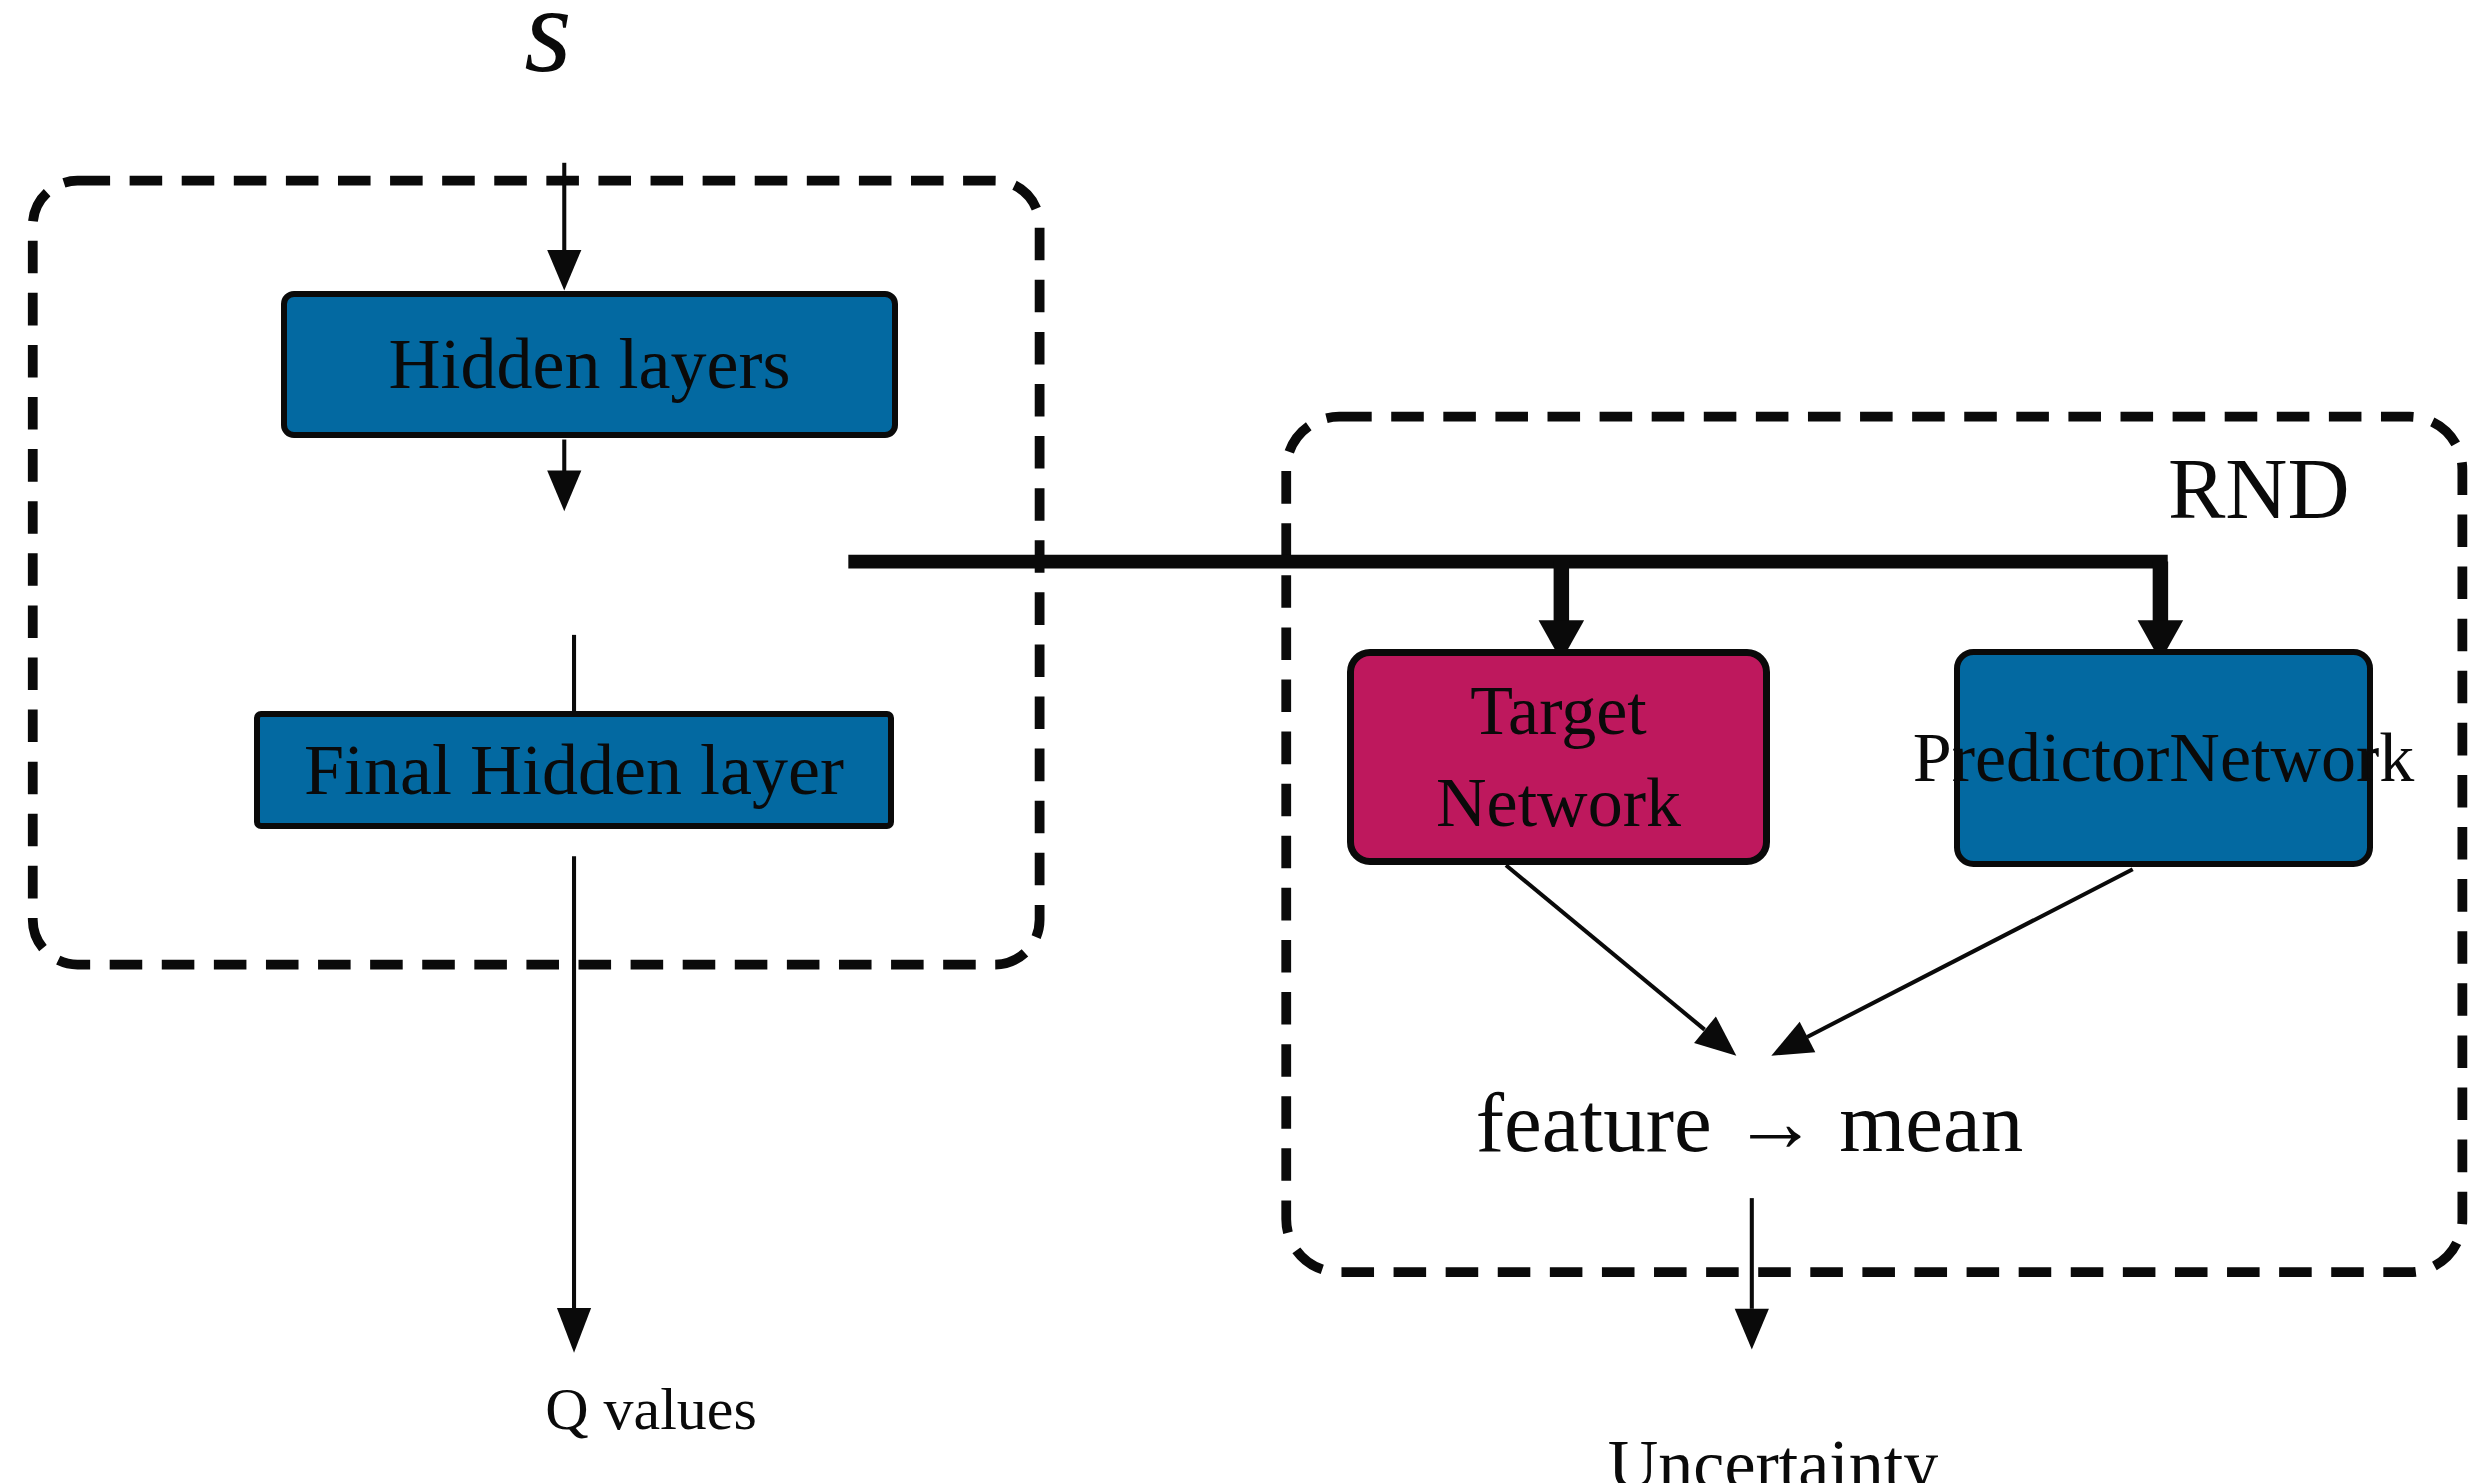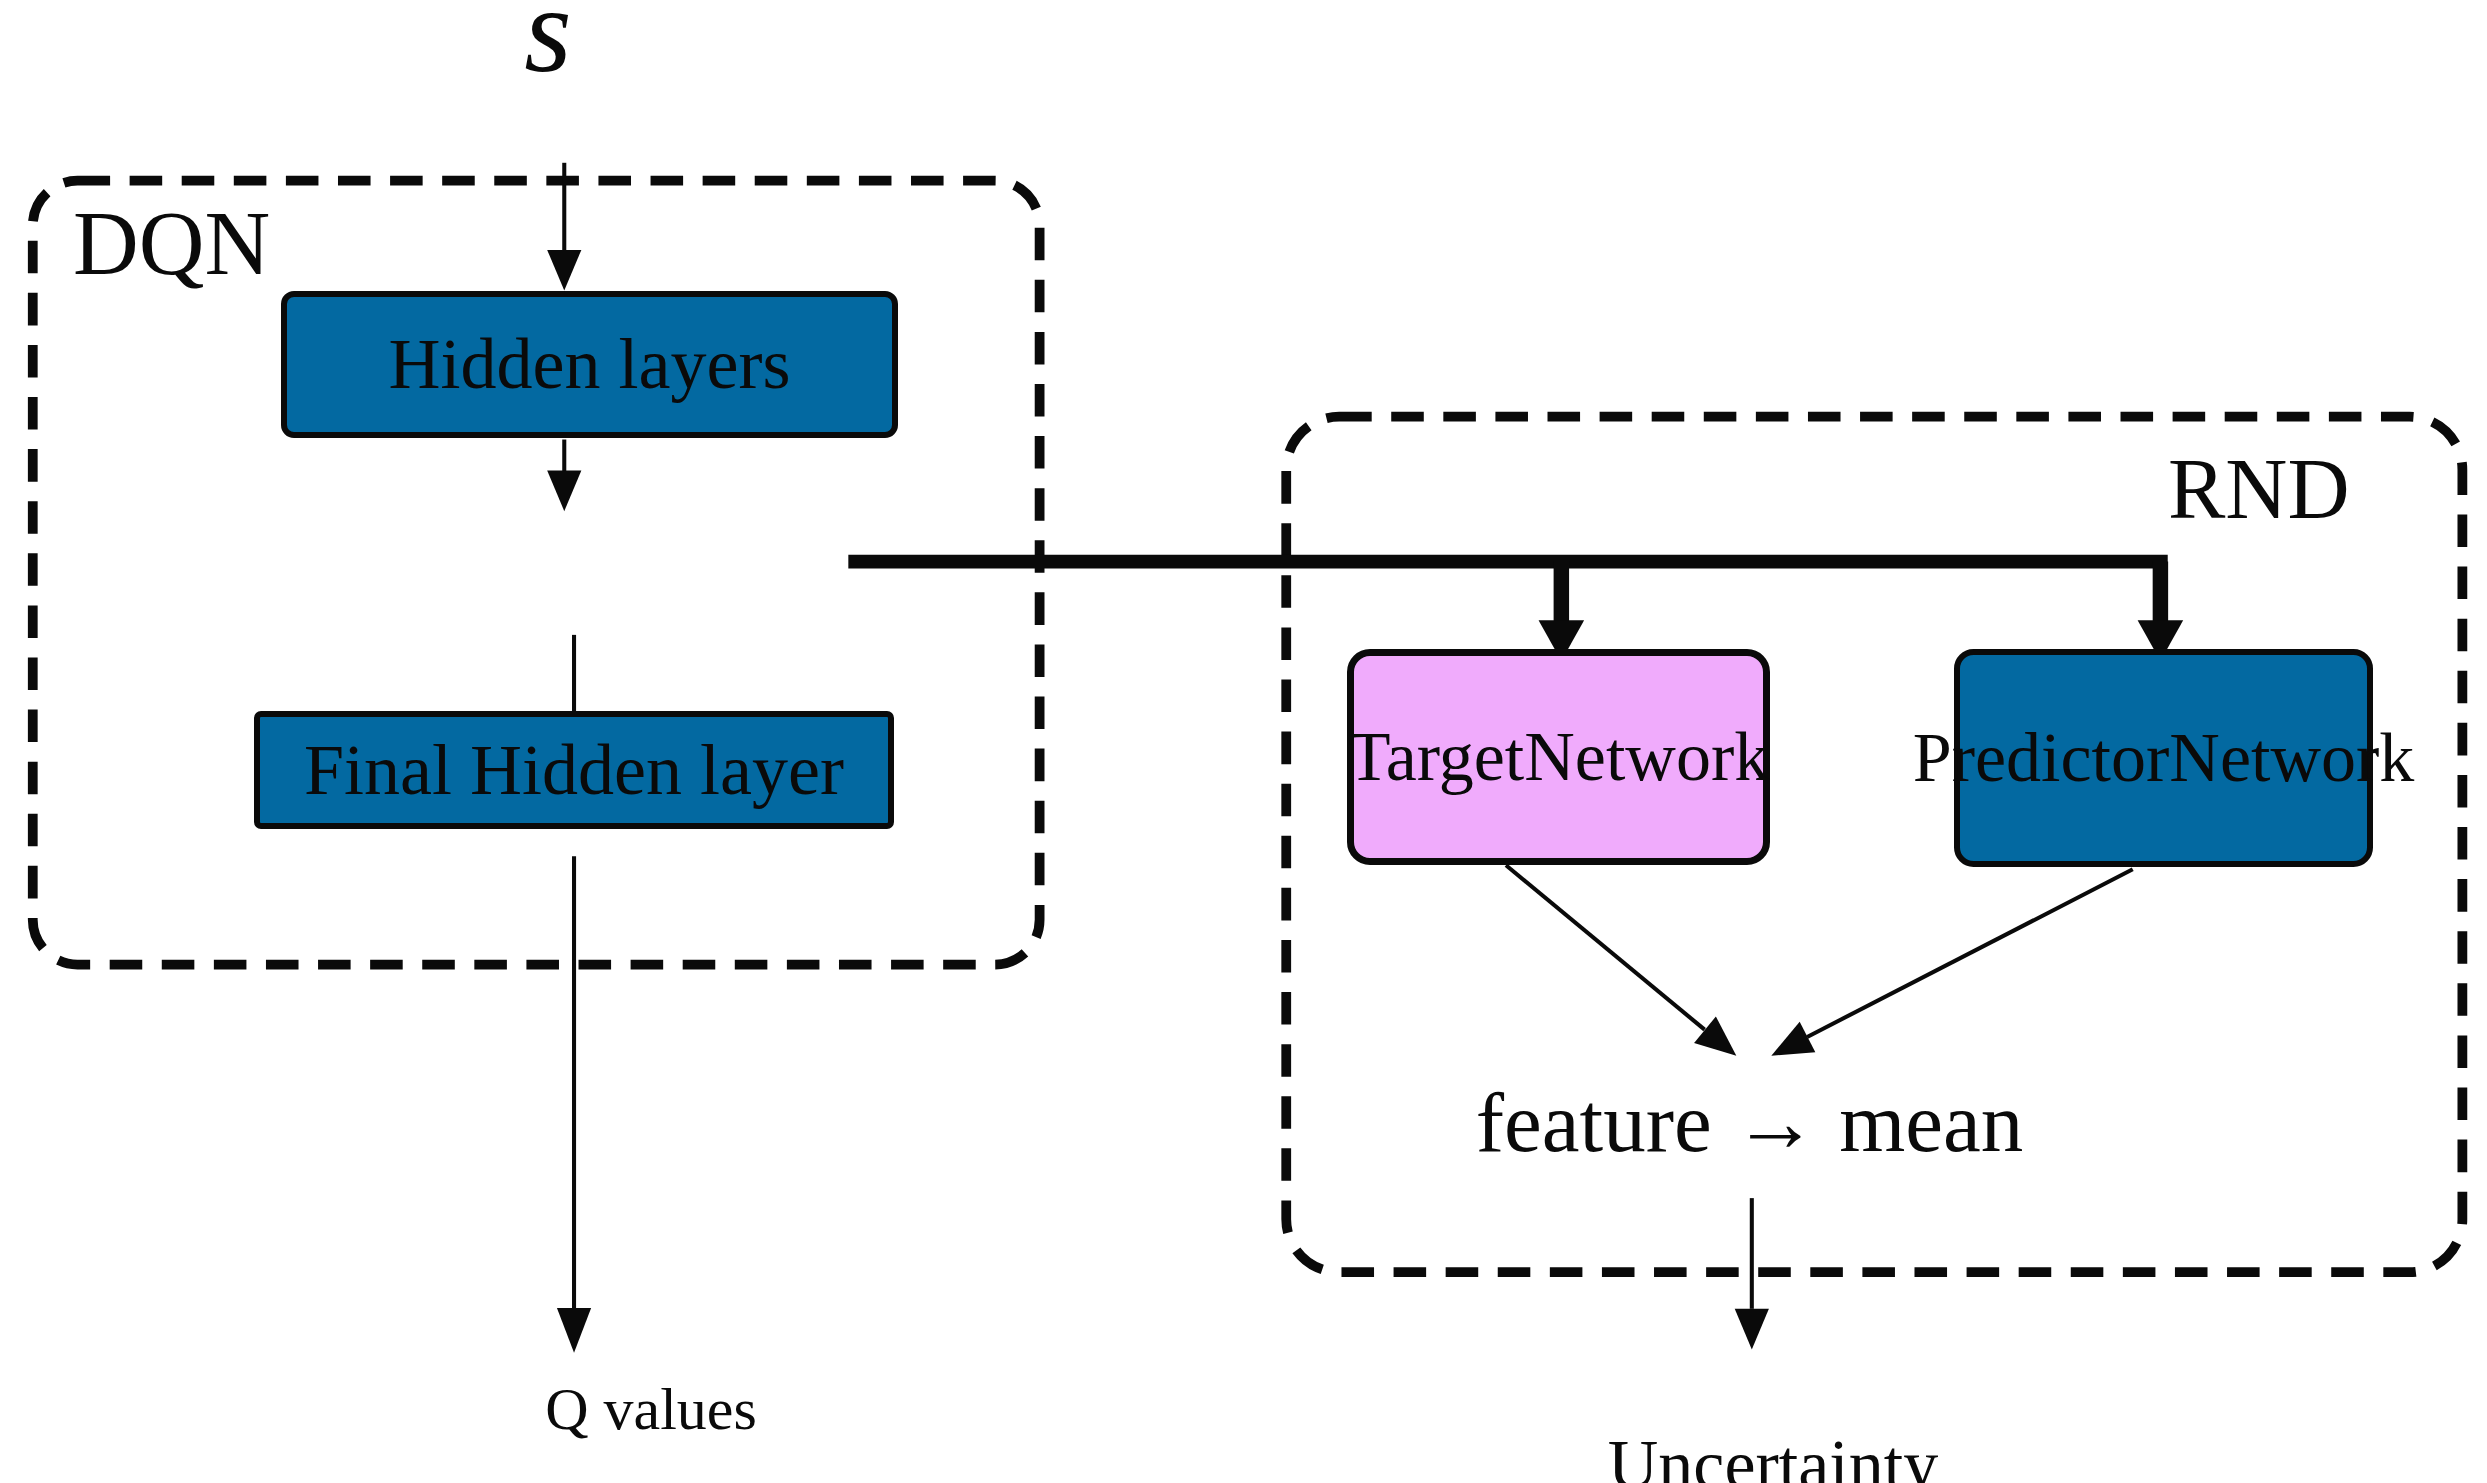--- a/index.html
+++ b/index.html
@@ -44,23 +44,23 @@
     left: 281px; top: 291px; width: 617px; height: 147px;
     border-radius: 13px; font-size: 72px;
   }
   #final-hidden-layer-box {
     left: 254px; top: 711px; width: 640px; height: 118px;
     border-radius: 7px; font-size: 72px;
   }
   #target-network-box {
     left: 1347px; top: 649px; width: 423px; height: 216px;
     border-radius: 23px; border-width: 7.3px;
-    background: #f0abfc;
+    background: #be185d;
     font-size: 70px; line-height: 1.32;
-    flex-direction: row;
+    flex-direction: column;
   }
   #predictor-network-box {
     left: 1954px; top: 649px; width: 419px; height: 218px;
     border-radius: 19.5px;
     font-size: 70px; line-height: 1.32;
   }
   #s-label {
     left: 483px; top: -31px; width: 130px;
     font-size: 122px; line-height: 122px; font-style: italic;
   }
@@ -140,21 +140,20 @@
     </g>
 
     <g>
       <line x1="2152" y1="1472" x2="2152" y2="1608" stroke-width="5"></line>
       <polygon points="0,0 -50,21 -50,-21" transform="translate(2152,1658) rotate(90)" fill="#0a0a0a" stroke="none"></polygon>
     </g>
   </svg>
 
   <div class="lbl center" id="s-label">s</div>
 
-  <div class="lbl" id="dqn-label">DQN</div>
 
   <div class="lbl right" id="rnd-label">RND</div>
 
   <div class="node" id="hidden-layers-box">
     <span>Hidden layers</span>
   </div>
 
 
   <div class="node" id="final-hidden-layer-box">
     <span>Final Hidden layer</span>

